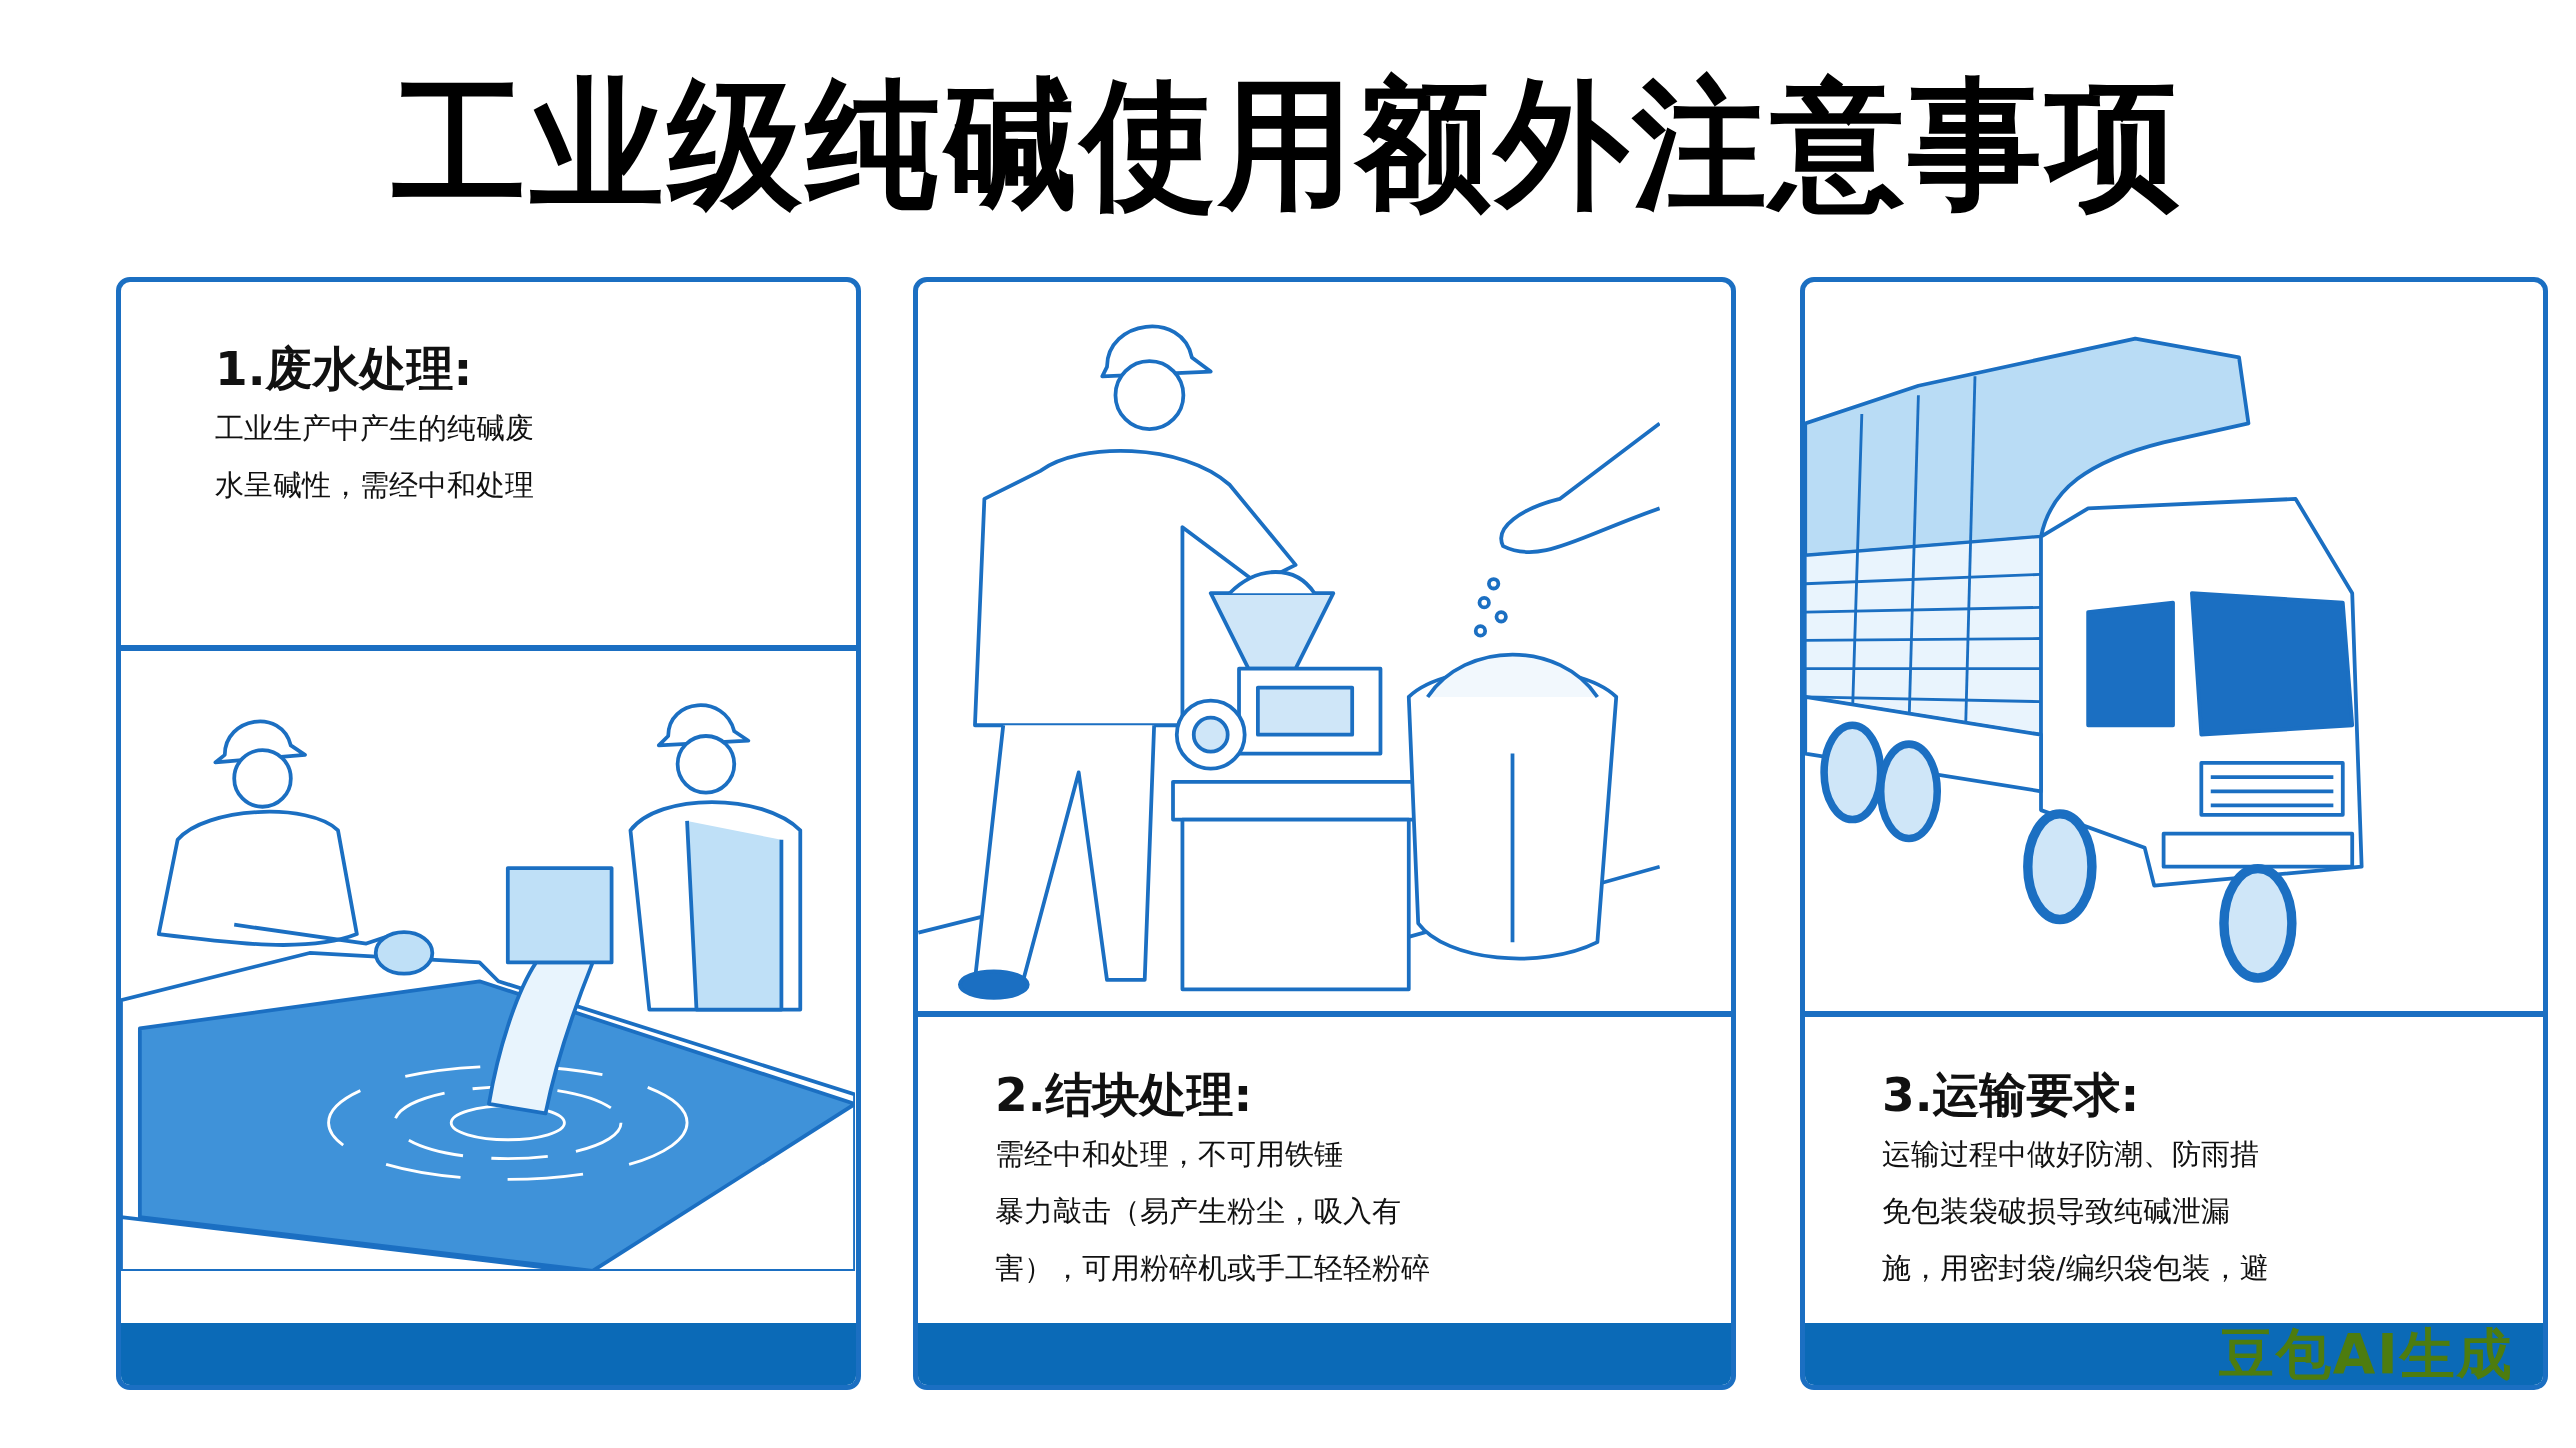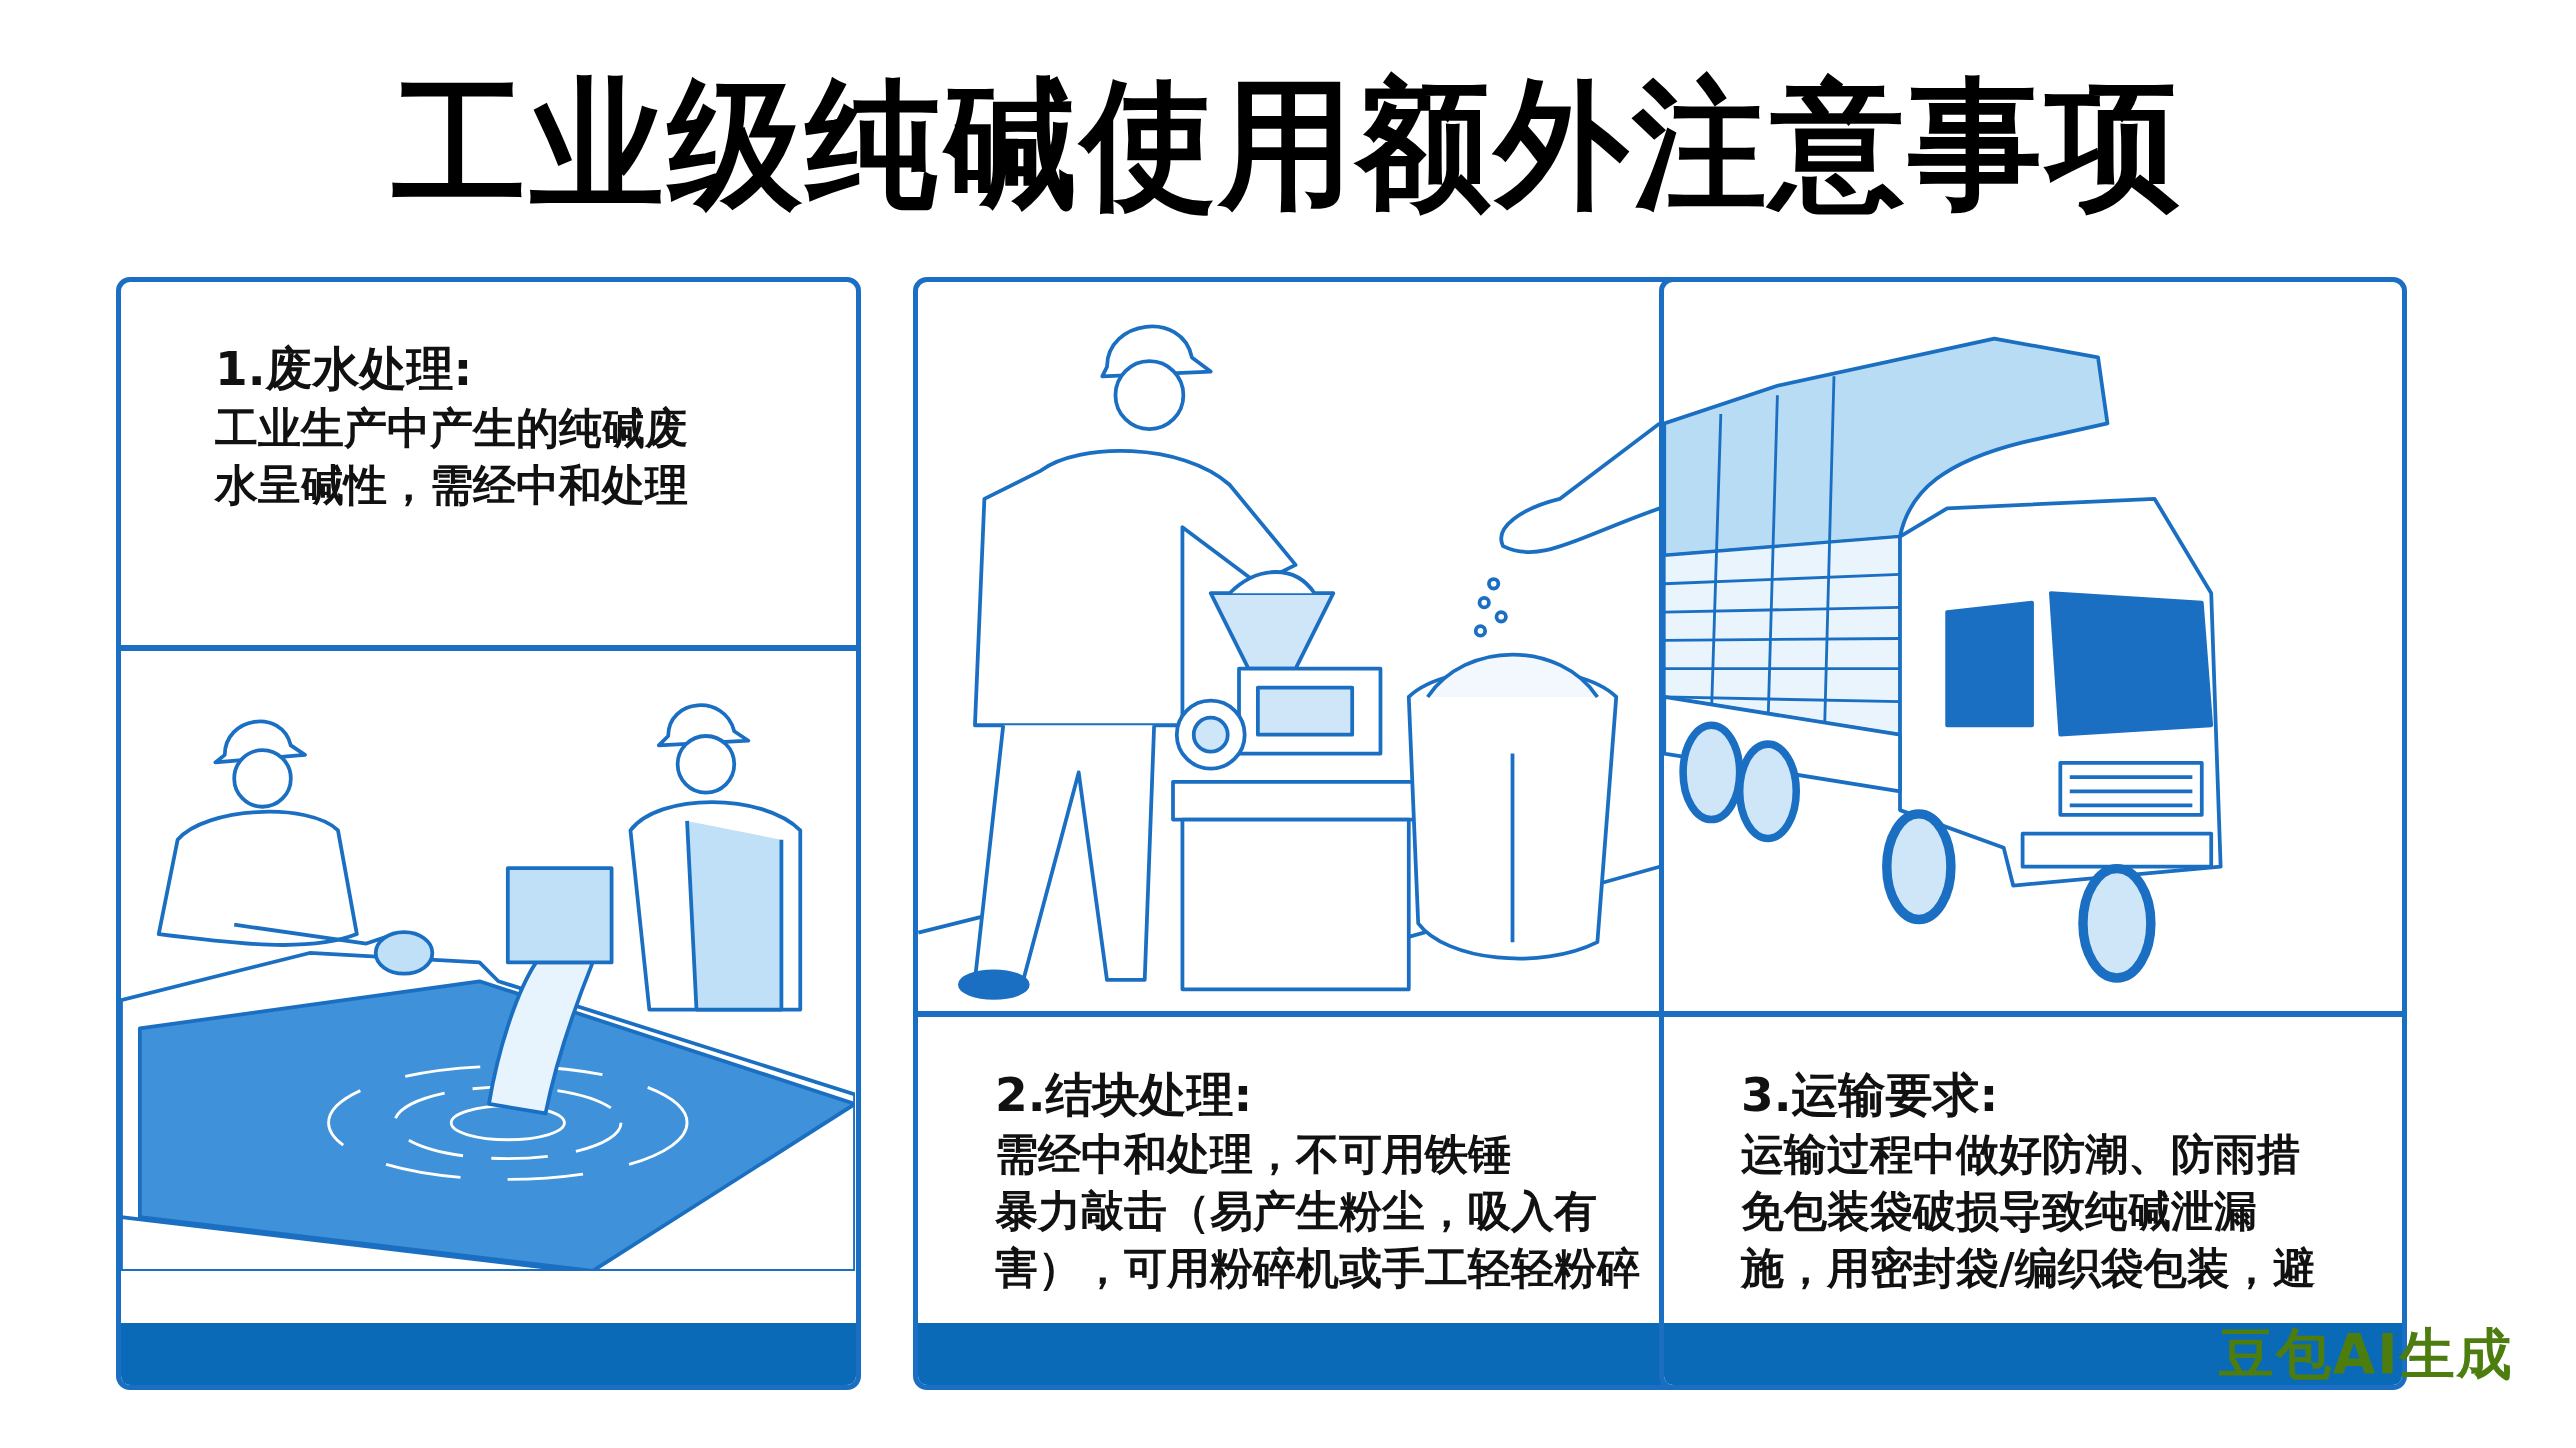--- a/index.html
+++ b/index.html
@@ -11,27 +11,27 @@
     position: absolute; left: 0; width: 2576px; top: 74px; text-align: center;
     font-size: 134px; font-weight: 900; letter-spacing: 3.8px; color: #000;
     line-height: 142px; transform: scaleY(1.05);
   }
   .panel {
     position: absolute; top: 277px; height: 1113px;
     border: 5.7px solid #1b6fc2; border-radius: 14px; box-sizing: border-box; overflow: hidden; background: #fff;
   }
   #p1 { left: 116px; width: 745px; }
   #p2 { left: 913px; width: 823px; }
-  #p3 { left: 1659px; width: 748px; }
+  #p3 { left: 1800px; width: 748px; }
   .divider { position: absolute; left: 0; right: 0; height: 5.7px; background: #1b6fc2; }
   .bottom-bar { position: absolute; left: 0; right: 0; bottom: 0; height: 62px; background: #0b6ab7; }
   .text-block { position: absolute; left: 94px; right: 28px; }
   #p2 .text-block, #p3 .text-block { left: 77px; }
   .heading { font-size: 47px; font-weight: 700; line-height: 59px; margin-bottom: 1.9px; }
-  .body-text { font-size: 43px; line-height: 57px; font-weight: 700; }
+  .body-text { font-size: 29px; line-height: 57px; font-weight: 400; }
   .illus { position: absolute; left: 0; right: 0; }
   svg { display: block; }
   .watermark {
     position: absolute; left: 2219px; top: 1321px; font-size: 55px; font-weight: 900;
     color: #4d7c0f; letter-spacing: 1.9px; line-height: 66px;
   }
 </style>
 </head>
 <body>
 

